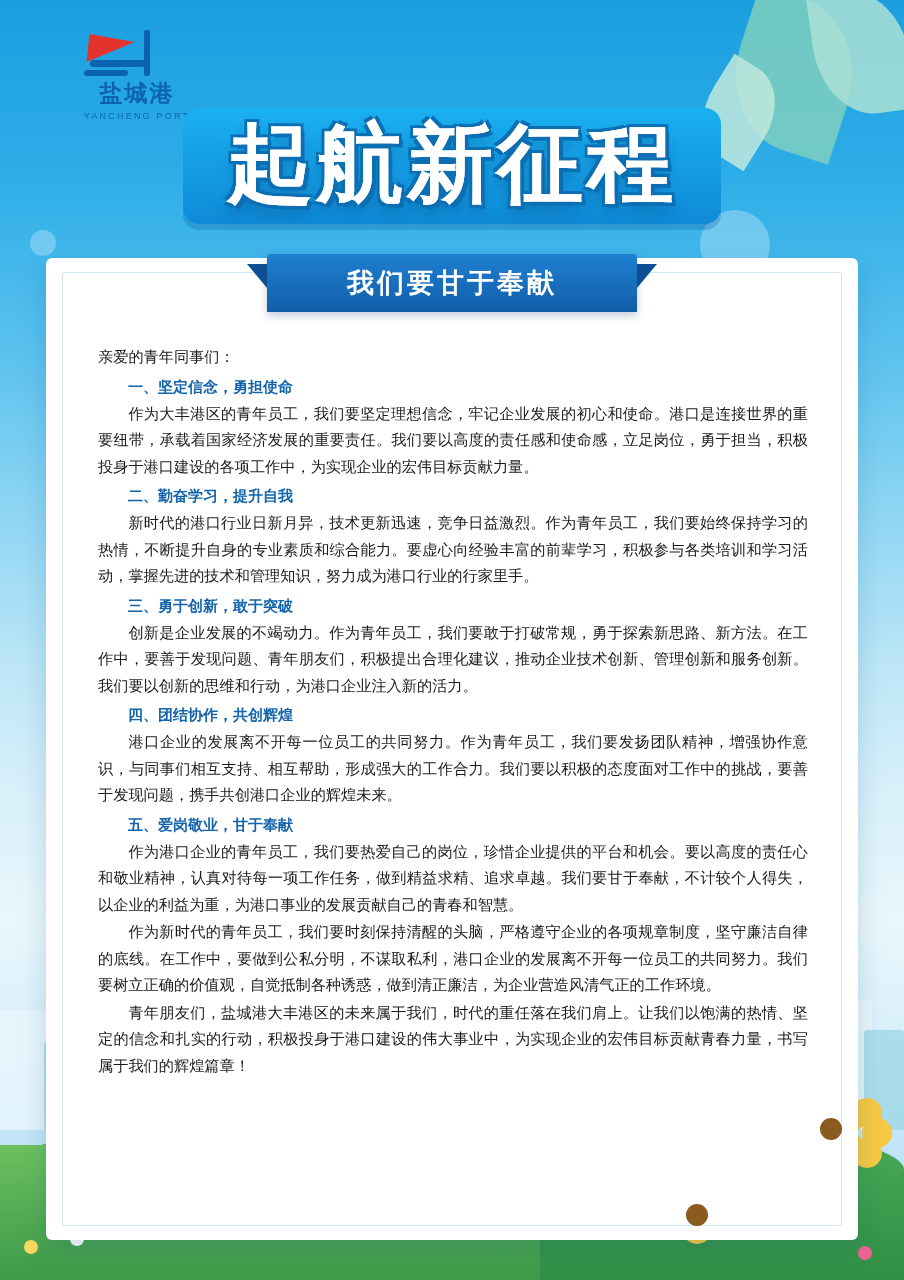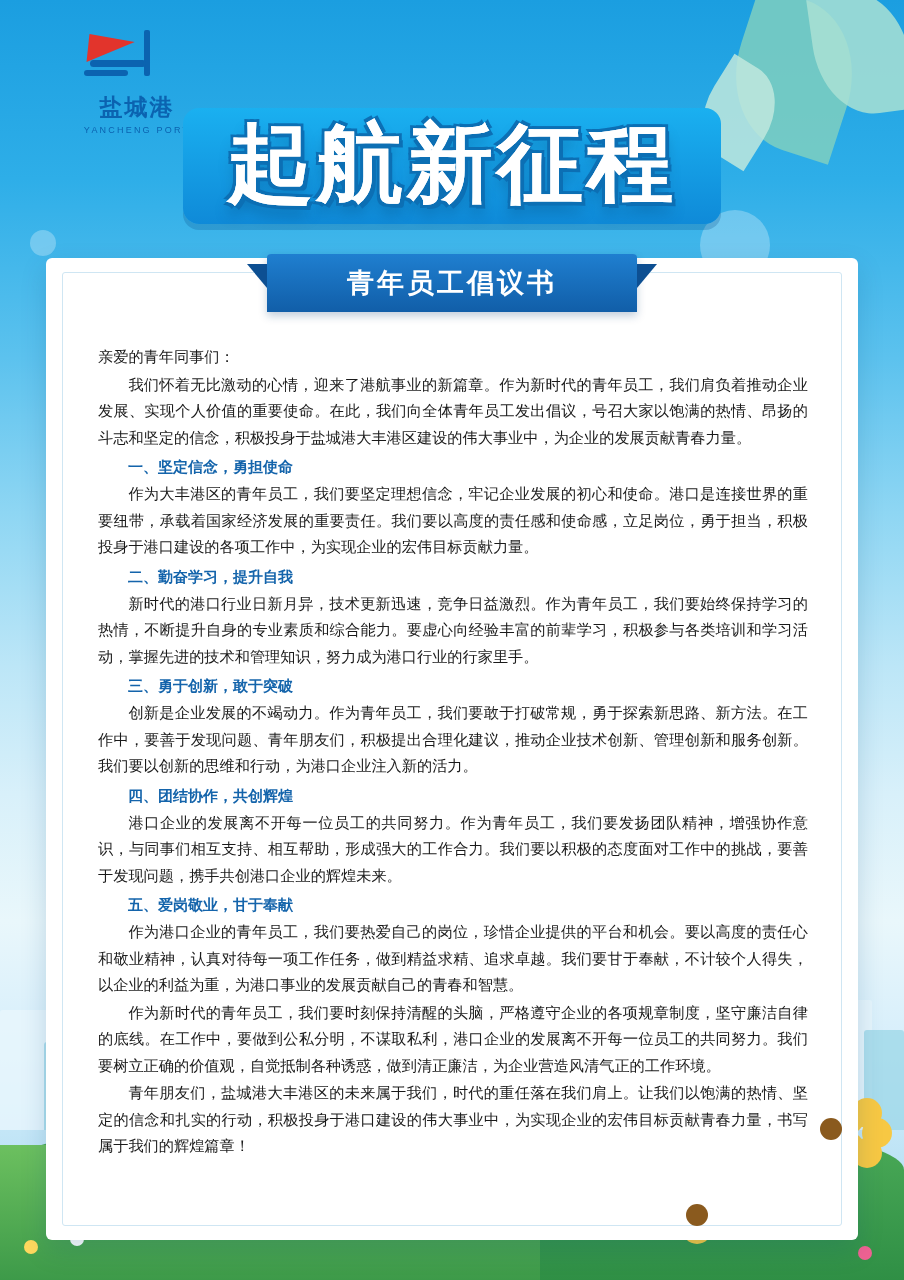--- a/index.html
+++ b/index.html
@@ -138,21 +138,21 @@
     left: 62px; top: 0px;
     width: 6px; height: 46px;
     background: #0b63b0;
     border-radius: 2px;
   }
   .logo-cn {
     font-size: 23px;
     font-weight: bold;
     color: #0b63b0;
     letter-spacing: 2px;
-    margin-top: 16px;
+    margin-top: 2px;
     font-family: "DejaVu Sans", sans-serif;
   }
   .logo-en {
     font-size: 9px;
     color: #0b63b0;
     letter-spacing: 2.2px;
     margin-top: 2px;
     font-family: "Liberation Sans", sans-serif;
   }
 
@@ -335,26 +335,25 @@
   <div class="hero">
     <div class="hero-plate">
       <div class="hero-title">起航新征程</div>
     </div>
   </div>
 
   <div class="card">
     <div class="card-inner"></div>
 
     <div class="ribbon">
-      <span class="ribbon-text">青年员工倡议书</span>
+      <span class="ribbon-text">我们要甘于奉献</span>
     </div>
 
     <div class="body" id="body-root">
         <p class="para noindent">亲爱的青年同事们：</p>
-        <p class="para">我们怀着无比激动的心情，迎来了港航事业的新篇章。作为新时代的青年员工，我们肩负着推动企业发展、实现个人价值的重要使命。在此，我们向全体青年员工发出倡议，号召大家以饱满的热情、昂扬的斗志和坚定的信念，积极投身于盐城港大丰港区建设的伟大事业中，为企业的发展贡献青春力量。</p>
         <p class="section-head">一、坚定信念，勇担使命</p>
         <p class="para">作为大丰港区的青年员工，我们要坚定理想信念，牢记企业发展的初心和使命。港口是连接世界的重要纽带，承载着国家经济发展的重要责任。我们要以高度的责任感和使命感，立足岗位，勇于担当，积极投身于港口建设的各项工作中，为实现企业的宏伟目标贡献力量。</p>
         <p class="section-head">二、勤奋学习，提升自我</p>
         <p class="para">新时代的港口行业日新月异，技术更新迅速，竞争日益激烈。作为青年员工，我们要始终保持学习的热情，不断提升自身的专业素质和综合能力。要虚心向经验丰富的前辈学习，积极参与各类培训和学习活动，掌握先进的技术和管理知识，努力成为港口行业的行家里手。</p>
         <p class="section-head">三、勇于创新，敢于突破</p>
         <p class="para">创新是企业发展的不竭动力。作为青年员工，我们要敢于打破常规，勇于探索新思路、新方法。在工作中，要善于发现问题、青年朋友们，积极提出合理化建议，推动企业技术创新、管理创新和服务创新。我们要以创新的思维和行动，为港口企业注入新的活力。</p>
         <p class="section-head">四、团结协作，共创辉煌</p>
         <p class="para">港口企业的发展离不开每一位员工的共同努力。作为青年员工，我们要发扬团队精神，增强协作意识，与同事们相互支持、相互帮助，形成强大的工作合力。我们要以积极的态度面对工作中的挑战，要善于发现问题，携手共创港口企业的辉煌未来。</p>
         <p class="section-head">五、爱岗敬业，甘于奉献</p>
         <p class="para">作为港口企业的青年员工，我们要热爱自己的岗位，珍惜企业提供的平台和机会。要以高度的责任心和敬业精神，认真对待每一项工作任务，做到精益求精、追求卓越。我们要甘于奉献，不计较个人得失，以企业的利益为重，为港口事业的发展贡献自己的青春和智慧。</p>

